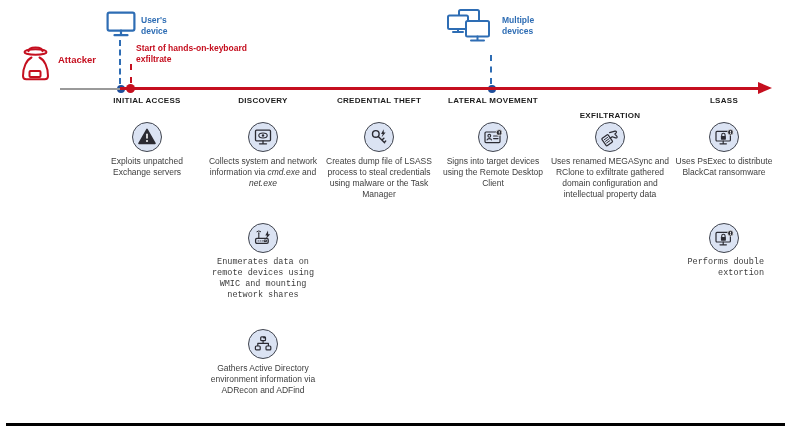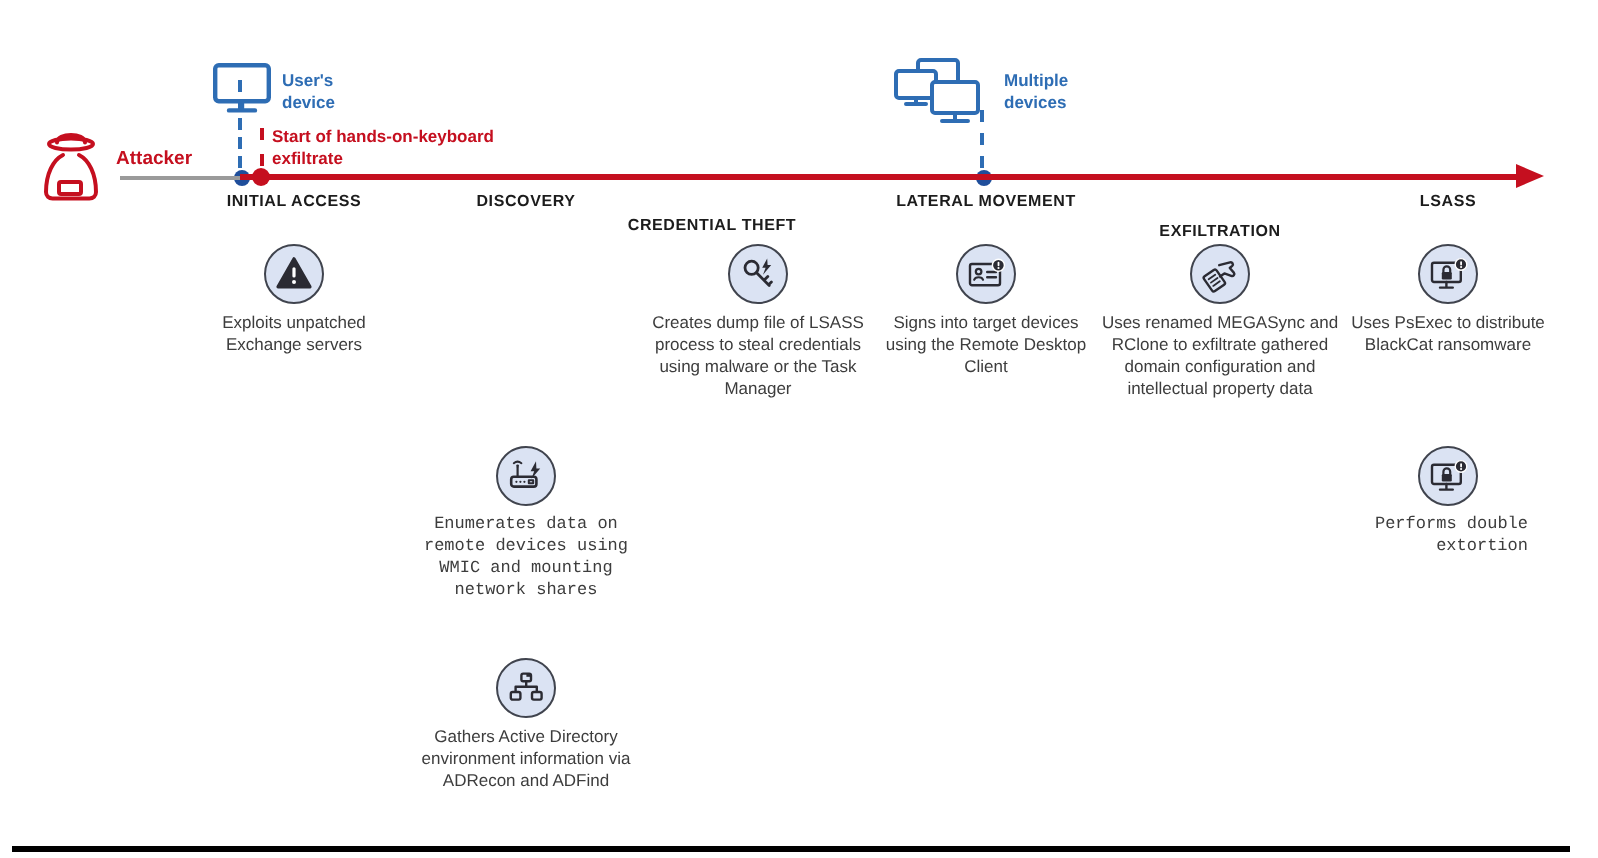--- a/index.html
+++ b/index.html
@@ -1,20 +1,20 @@
 <!DOCTYPE html>
 <html><head>
 <meta charset="utf-8">
 <style>
   html,body { margin:0; padding:0; background:#fff; }
   .stage {
     position:relative; width:799px; height:429px; background:#ffffff;
     font-family:"Liberation Sans", sans-serif; overflow:hidden;
   }
-  .abs { position:absolute;margin-top:20px; }
+  .abs { position:absolute; }
 
   
   .lbl-red  { color:#c50f1f; font-weight:bold; font-size:8.5px; line-height:10.5px; }
   .lbl-blue { color:#2e6db4; font-weight:bold; font-size:8.5px; line-height:10.5px; }
   .lbl-attacker { color:#c50f1f; font-weight:bold; font-size:9.5px; }
 
   
   .gray-line { position:absolute; left:60px; top:88px; width:61px; height:2px; background:#9a9a9a; }
   .red-line  { position:absolute; left:120px; top:87px; width:640px; height:3px; background:#c50f1f; }
   .arrow-head{ position:absolute; left:758px; top:82px; width:0; height:0;
@@ -92,39 +92,53 @@
   <div class="abs lbl-blue" style="left:502px; top:15px; width:50px;">Multiple devices</div>
   <div class="dash-v" style="left:490px; top:55px; height:29px;"></div>
   <div class="dot dot-blue" style="left:488px; top:85px;"></div>
 
   <div class="gray-line"></div>
   <div class="red-line"></div>
   <div class="arrow-head"></div>
 
   <div class="phase-label" style="left:147px;">INITIAL ACCESS</div>
   <div class="phase-label" style="left:263px;">DISCOVERY</div>
-  <div class="phase-label" style="left:356px;margin-top:12px;">CREDENTIAL THEFT</div>
+  <div class="phase-label" style="left:379px;">CREDENTIAL THEFT</div>
   <div class="phase-label" style="left:493px;">LATERAL MOVEMENT</div>
   <div class="phase-label" style="left:610px;margin-top:15px;">EXFILTRATION</div>
   <div class="phase-label" style="left:724px;">LSASS</div>
 
   <div class="col" style="left:85px;">
     <div class="item row1">
       <div class="icon-circle">
         <svg width="20" height="20" viewBox="0 0 20 20">
           <path d="M10 2.4 L18 16.4 H2 Z" fill="#2b2b33" stroke="#2b2b33" stroke-width="1.6" stroke-linejoin="round"></path>
           <rect x="9.2" y="6.6" width="1.6" height="5.2" rx="0.8" fill="#fff"></rect>
           <circle cx="10" cy="14" r="1" fill="#fff"></circle>
         </svg>
       </div>
       <div class="desc w100">Exploits unpatched Exchange servers</div>
     </div>
   </div>
 
   <div class="col" style="left:201px;">
+    <div class="item row1">
+      <div class="icon-circle">
+        <svg width="20" height="20" viewBox="0 0 20 20" fill="none" stroke="#2b2b33" stroke-width="1.3" stroke-linecap="round">
+          <rect x="2.5" y="3.2" width="15" height="10.6" rx="1"></rect>
+          <ellipse cx="10" cy="8.5" rx="4.2" ry="2.5" stroke-width="1.1"></ellipse>
+          <circle cx="10" cy="8.5" r="1.2" fill="#2b2b33" stroke="none"></circle>
+          <path d="M10 13.8 v2.4 M6.5 16.8 h7"></path>
+        </svg>
+      </div>
+      <div class="desc w110"><span>Collects system and network information via</span>
+        <i>cmd.exe</i>
+        <span>and</span>
+        <i>net.exe</i></div>
+    </div>
     <div class="item row2">
       <div class="icon-circle">
         <svg width="20" height="20" viewBox="0 0 20 20" fill="none" stroke="#2b2b33" stroke-width="1.3" stroke-linecap="round" stroke-linejoin="round">
           <rect x="2.6" y="10.4" width="12.6" height="4.9" rx="1.3"></rect>
           <circle cx="5.2" cy="12.9" r="0.55" fill="#2b2b33" stroke="none"></circle>
           <circle cx="7.2" cy="12.9" r="0.55" fill="#2b2b33" stroke="none"></circle>
           <circle cx="9.2" cy="12.9" r="0.55" fill="#2b2b33" stroke="none"></circle>
           <rect x="11.4" y="12.1" width="2.2" height="1.5" stroke-width="1"></rect>
           <path d="M5.8 10.2 V5.6" stroke-width="1.1"></path>
           <circle cx="5.8" cy="4.9" r="0.7" fill="#2b2b33" stroke="none"></circle>

